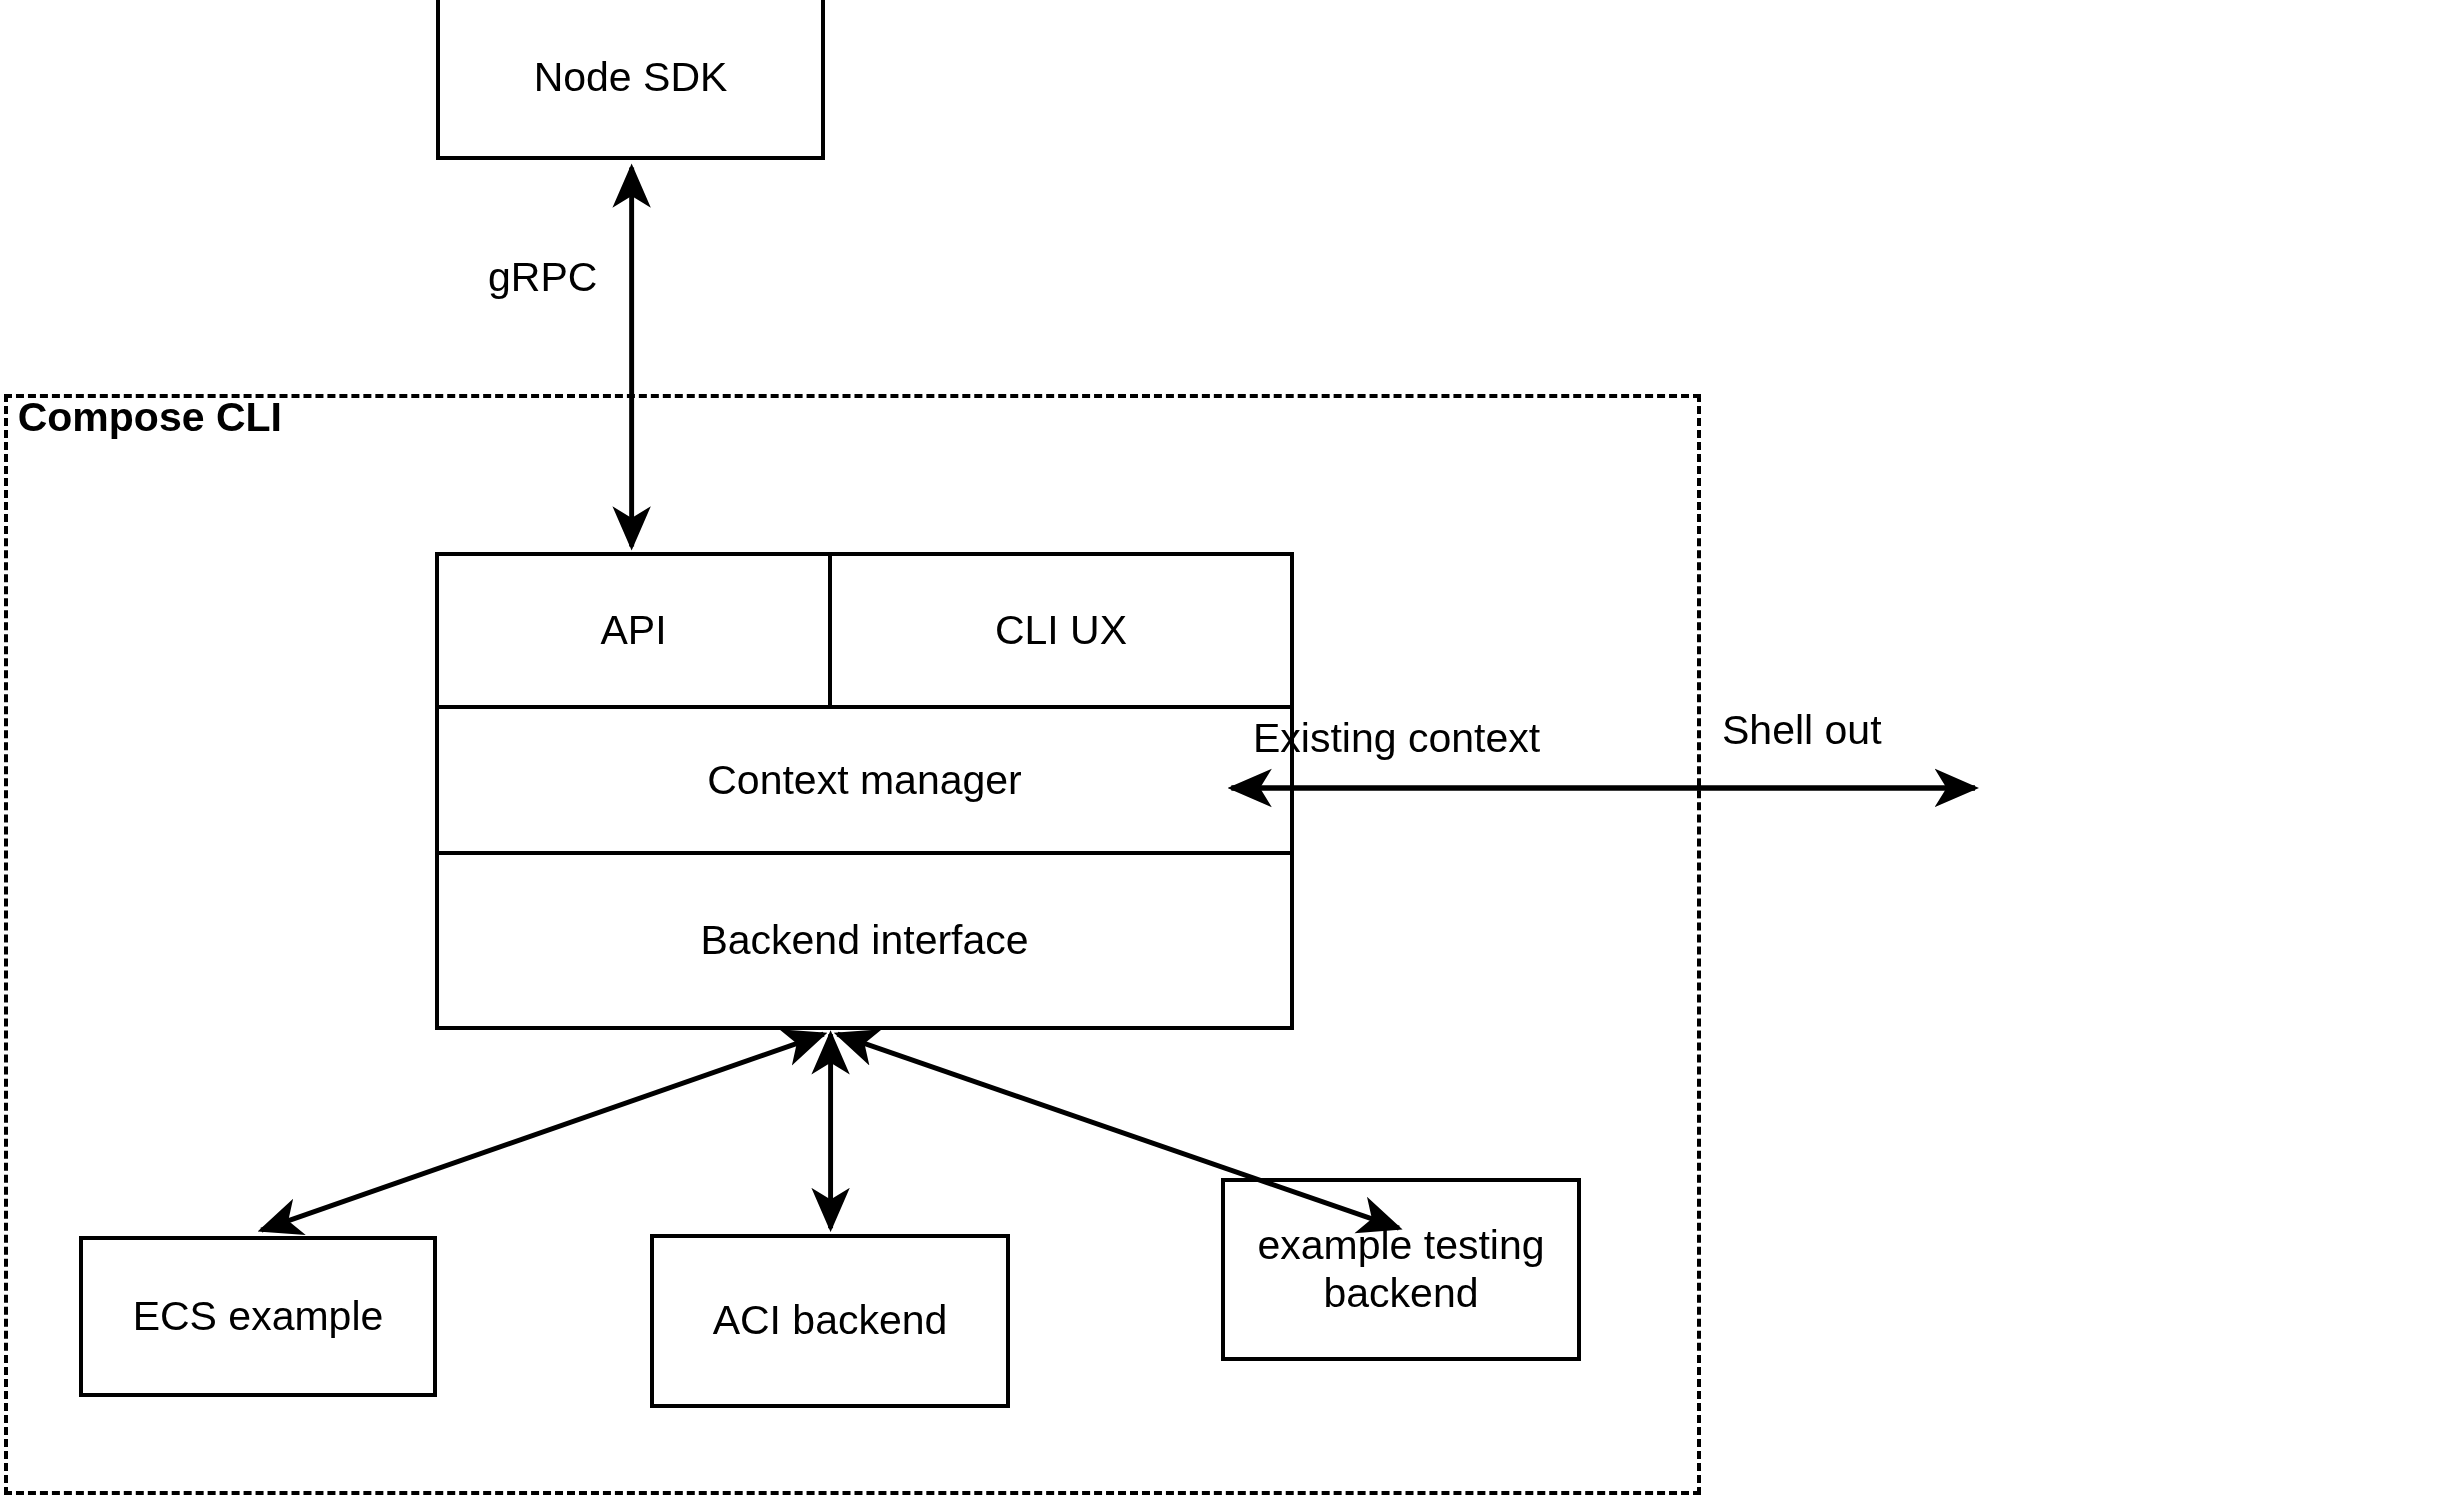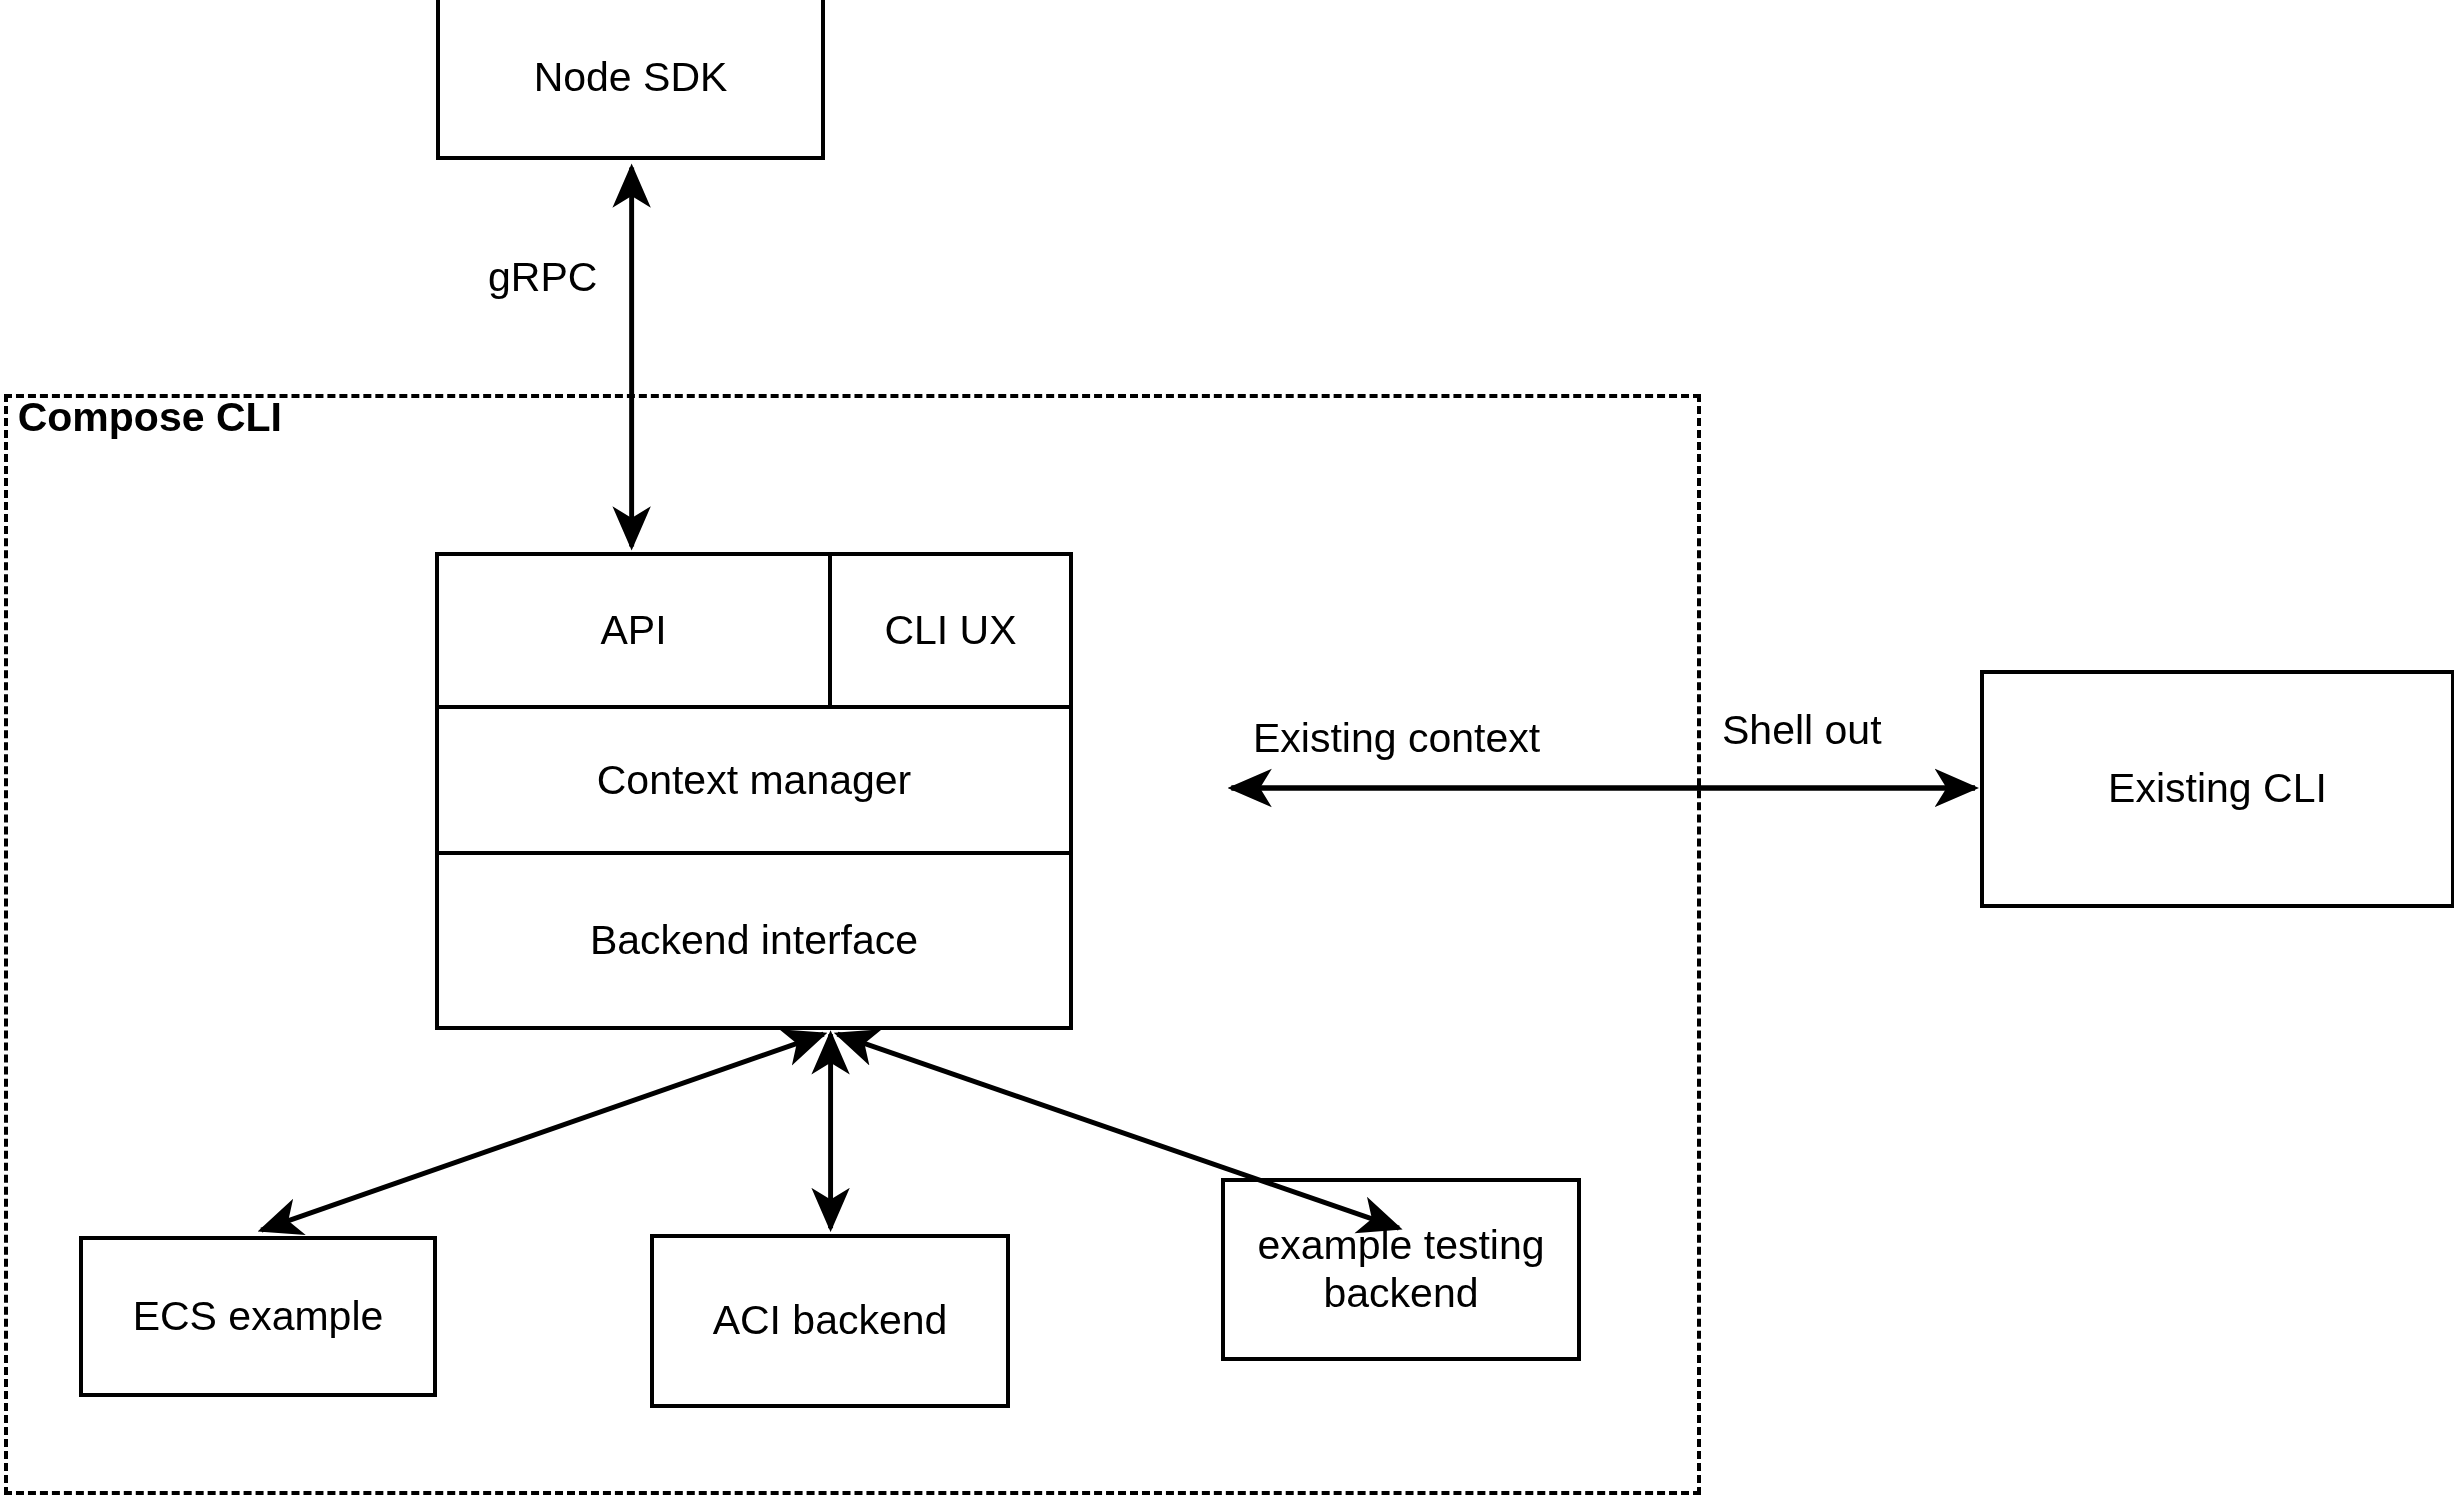--- a/index.html
+++ b/index.html
@@ -99,25 +99,22 @@
 
 <div id="canvas">
 
   <div class="dashed-container" style="left:3.9px; top:394px; width:1697px; height:1101px;"></div>
   <div class="container-title" style="left:17.7px; top:394px;">Compose CLI</div>
 
   <div class="box bold" style="left:436px; top:-4.9px; width:389px; height:165px;">
     <span class="box-label">Node SDK</span>
   </div>
 
-  <div class="box bold" style="left:1980px; top:670px; width:475px; height:238px;">
-    <span class="box-label">Existing CLI</span>
-  </div>
 
-  <div class="stack" style="left:435px; top:552px; width:638px; height:478px;">
+  <div class="stack" style="left:435px; top:552px; width:859px; height:478px;">
     <div class="stack-row" style="height:153px;">
       <div class="stack-cell" style="width:393px;">API</div>
       <div class="stack-cell" style="flex:1;">CLI UX</div>
     </div>
     <div class="stack-row" style="height:146px;">
       <div class="stack-cell" style="flex:1;">Context manager</div>
     </div>
     <div class="stack-row" style="flex:1;">
       <div class="stack-cell" style="flex:1;">Backend interface</div>
     </div>

